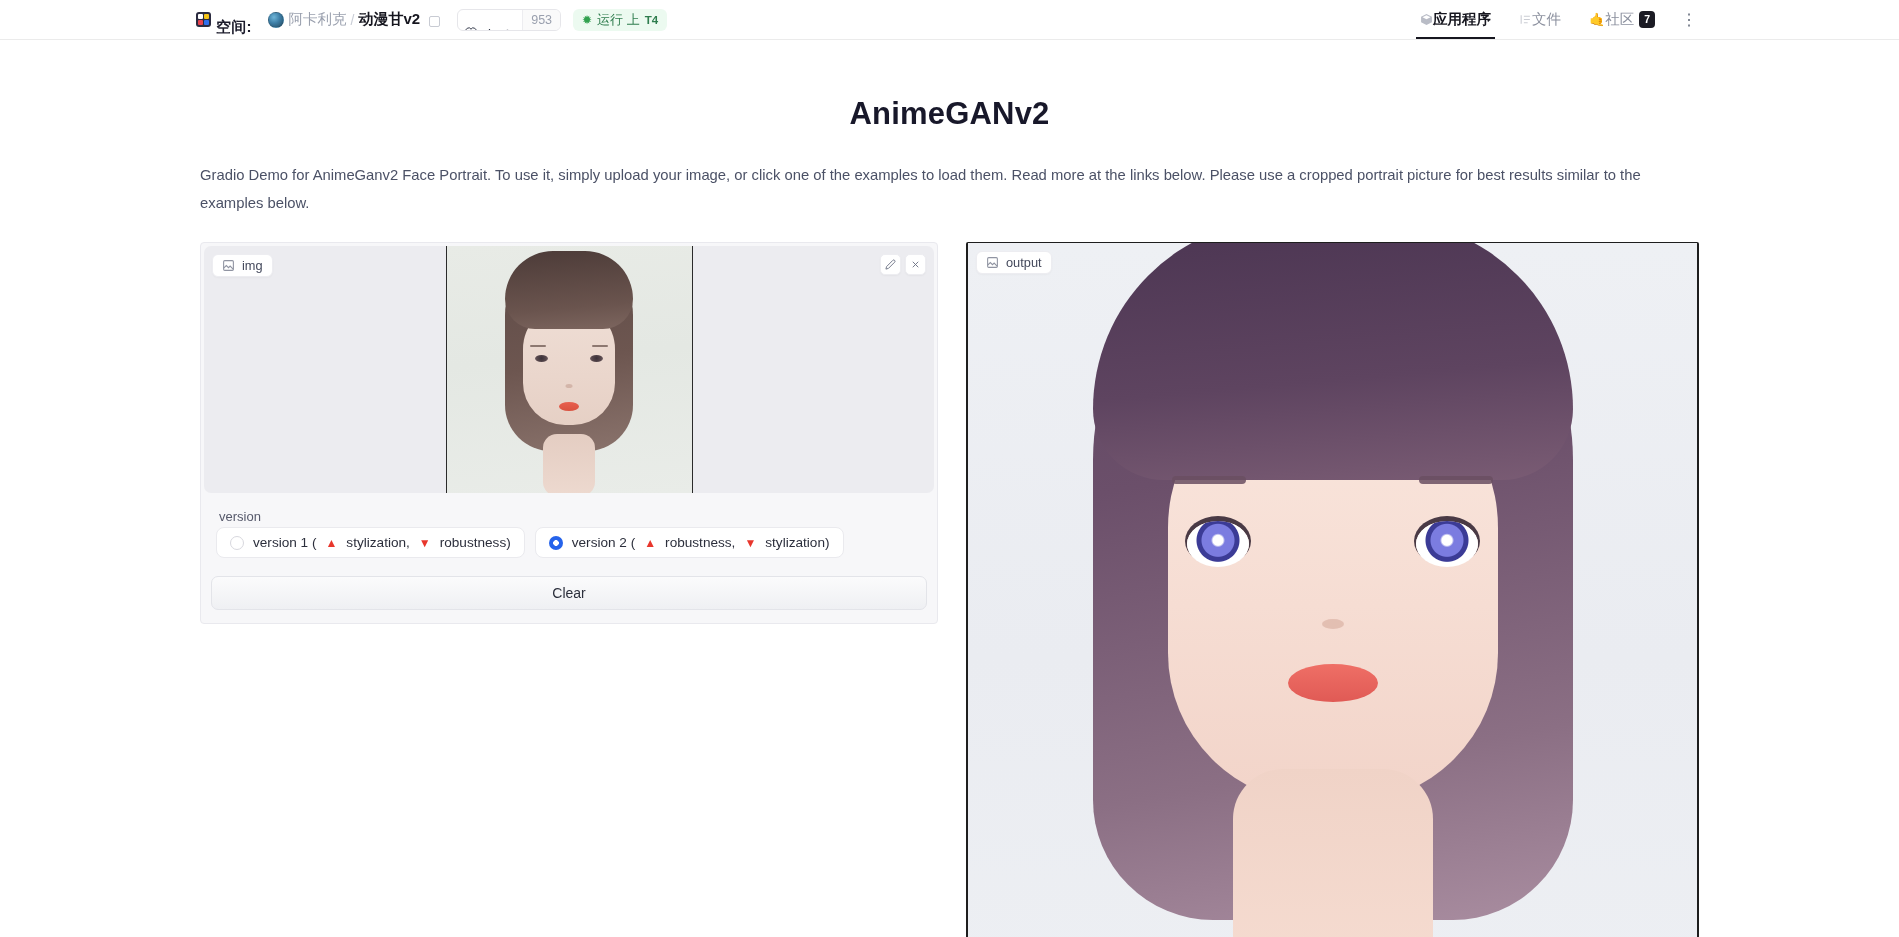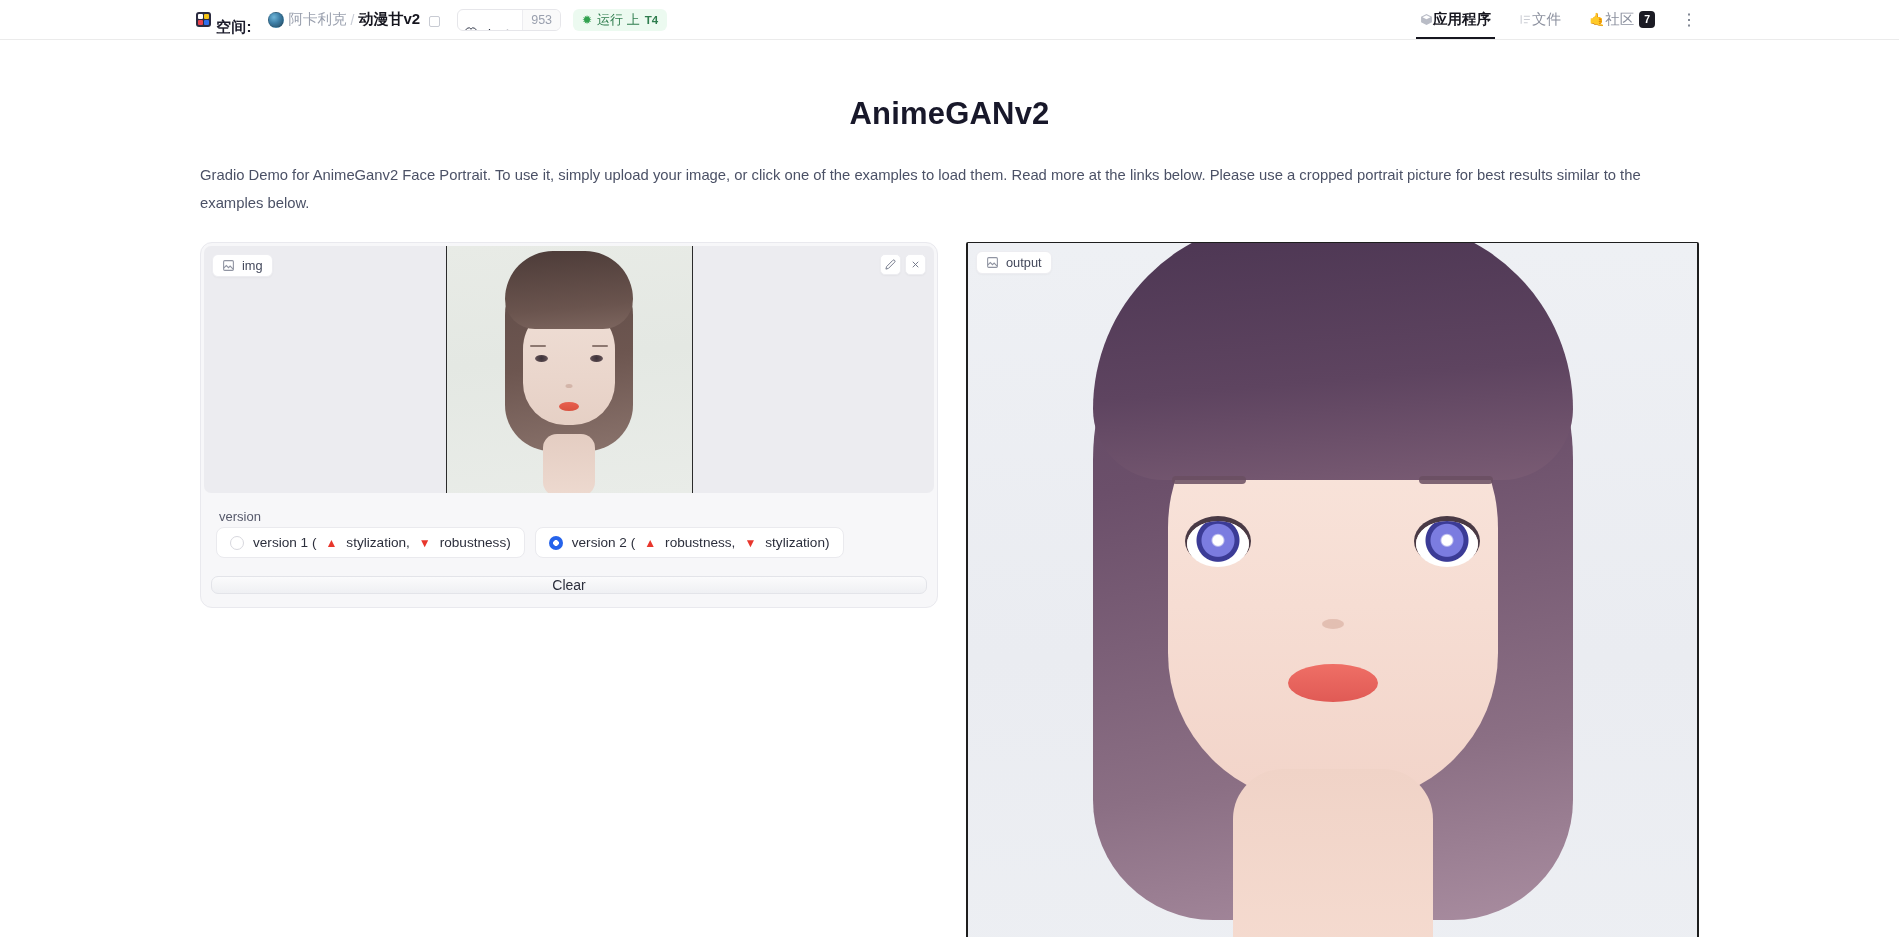--- a/index.html
+++ b/index.html
@@ -166,21 +166,21 @@
     gap: 28px;
     margin-top: 25px;
     align-items: flex-start;
   }
   .left-col { width: 738px; flex: none; }
   .right-col { flex: 1 1 auto; }
 
   .gr-block {
     background: #f7f7f9;
     border: 1px solid #e9e9ee;
-    border-radius: 12px;
+    border-radius: 4px;
     padding: 3px;
   }
   .gr-label {
     position: absolute; left: 8px; top: 8px;
     display:flex; align-items:center; gap:7px;
     background:#ffffff; border:1px solid #ededf1;
     border-radius: 6px; padding: 3px 9px;
     font-size: 12.8px; color: #44495c;
     z-index: 6;
     box-shadow: 0 1px 2px rgba(0,0,0,.03);
@@ -284,21 +284,21 @@
     border:1px solid #d8d8de; background:#fff; flex:none;
   }
   .radio-opt.sel .radio-dot {
     border:none;
     background: radial-gradient(circle, #ffffff 0 2.6px, #2563eb 3.1px 100%);
   }
   .tri-up { color:#e8362c; font-size:12px; }
   .tri-dn { color:#e8362c; font-size:12px; }
 
   
-  .btn-row { display:flex; gap:10px; padding: 8px 7px 10px 7px; flex-direction: column; }
+  .btn-row { display:flex; gap:10px; padding: 8px 7px 10px 7px; }
   .btn {
     flex:1 1 0; height: 34px; border-radius: 7px;
     display:flex; align-items:center; justify-content:center;
     font-size: 14px; font-weight:600;
   }
   .btn-clear {
     background: linear-gradient(180deg,#fbfbfc 0%,#eff0f3 100%);
     border:1px solid #e3e4e9; color:#2c2f3c; font-weight:500;
   }
   .btn-submit {

